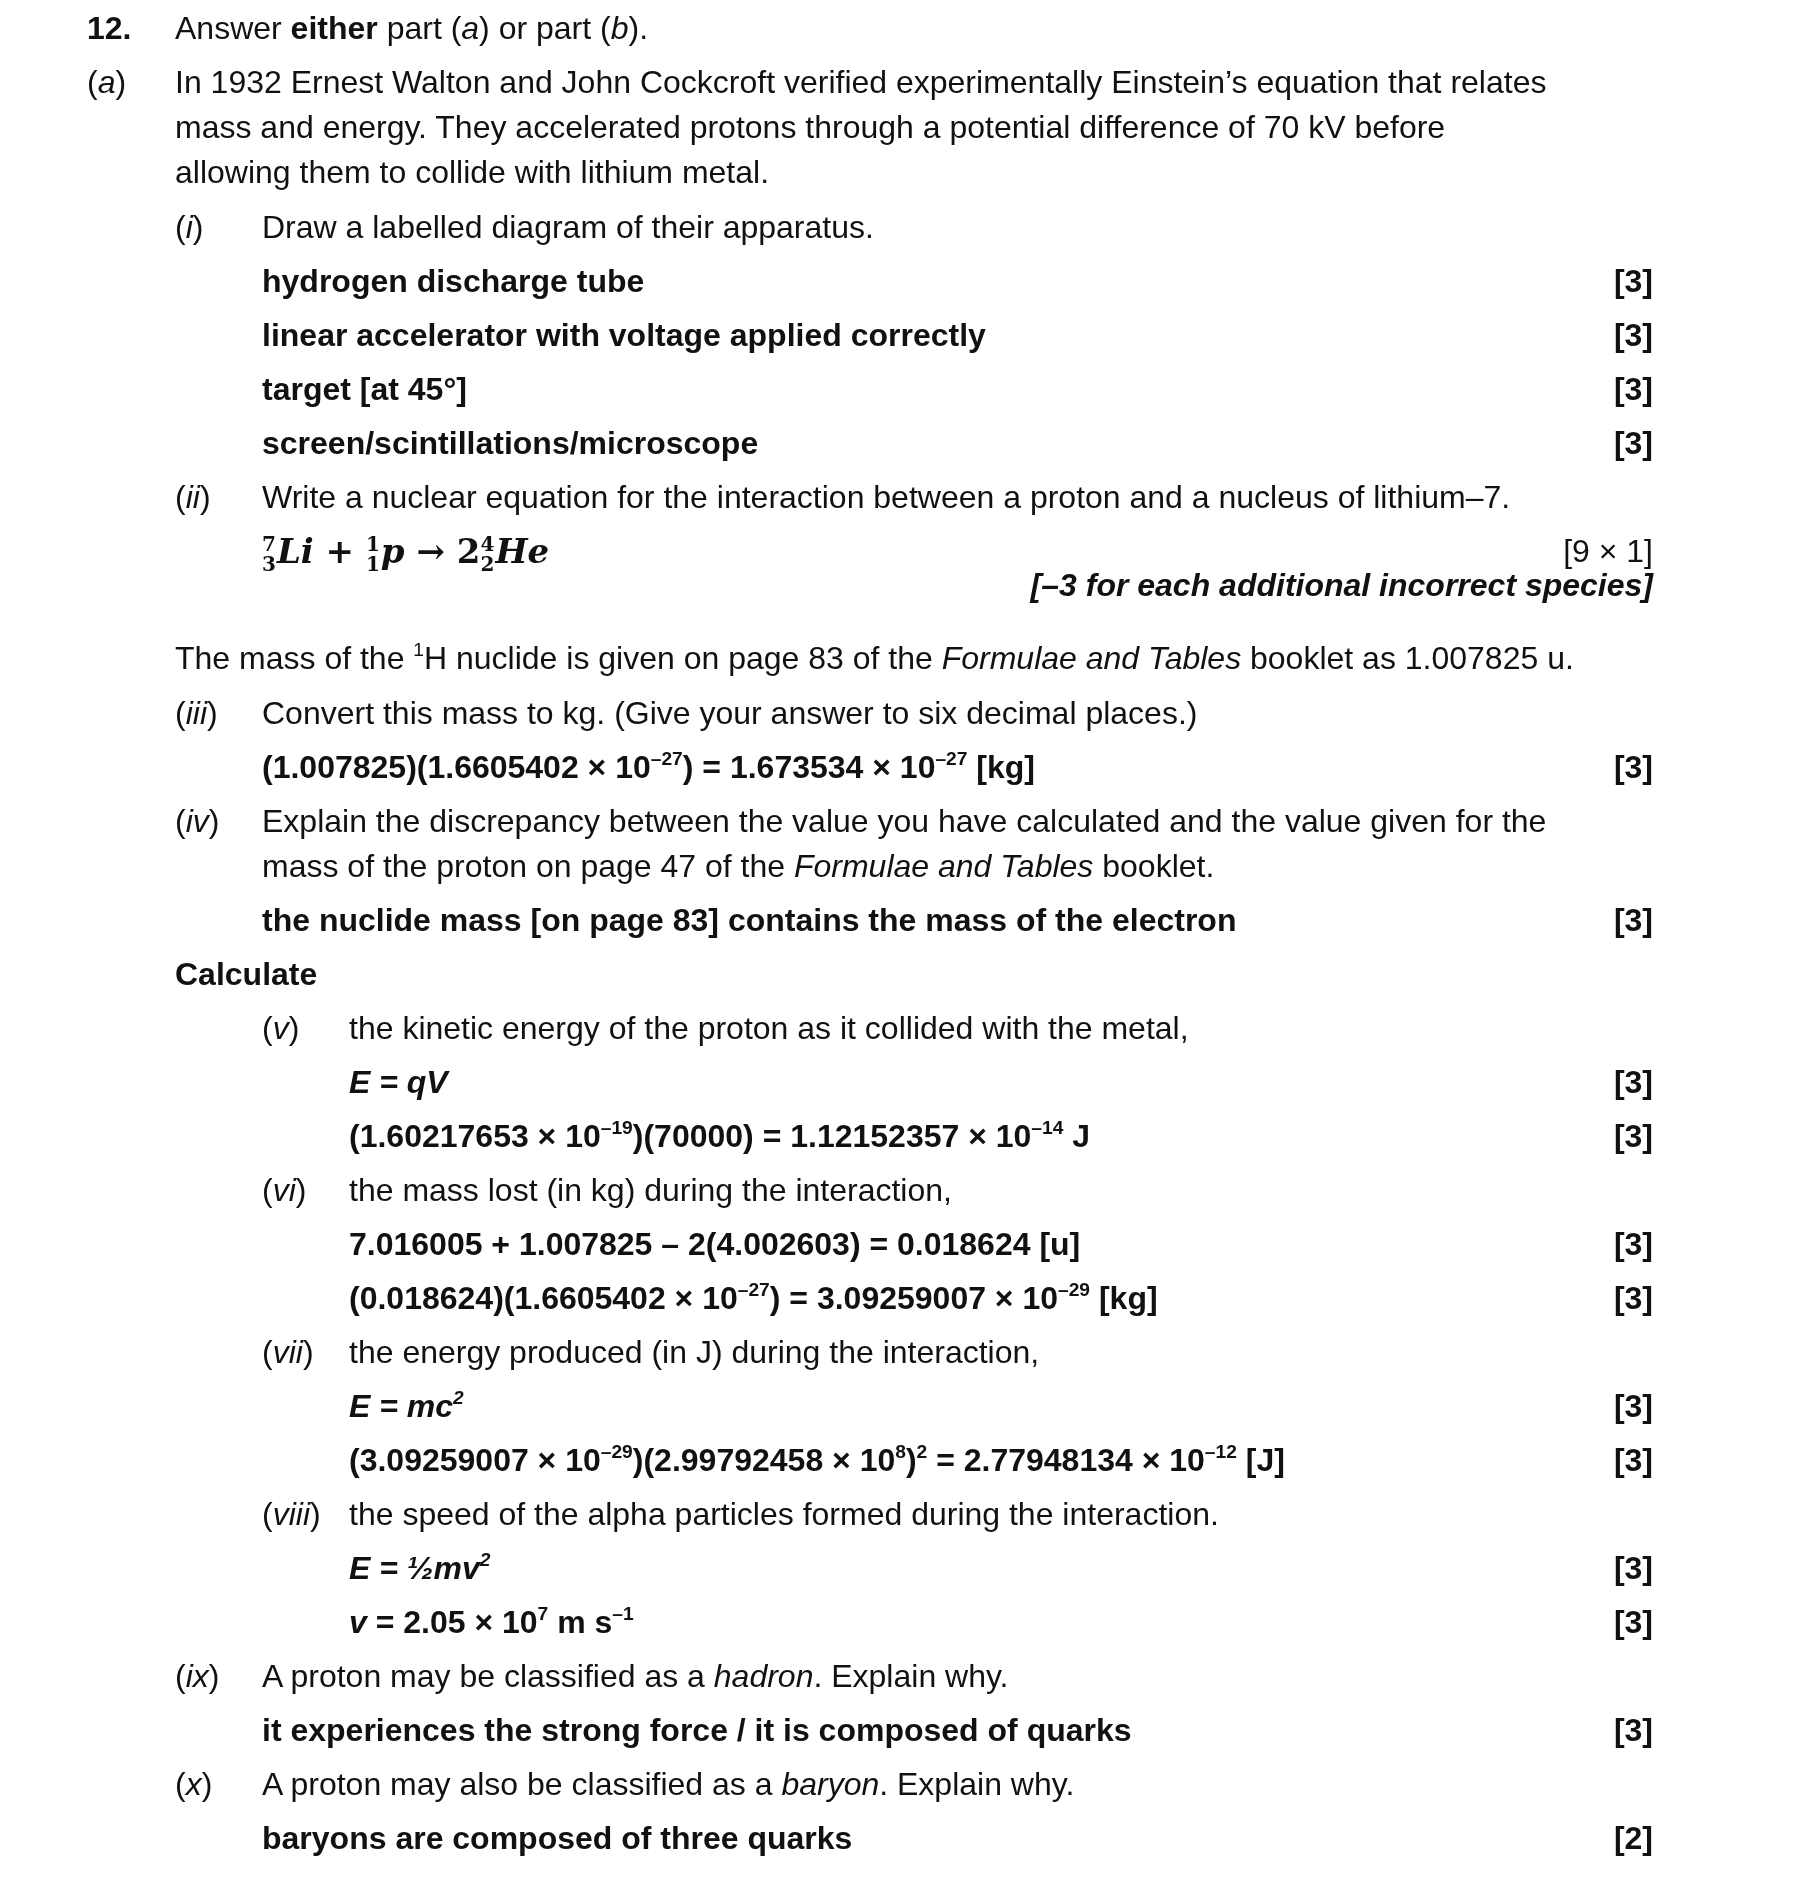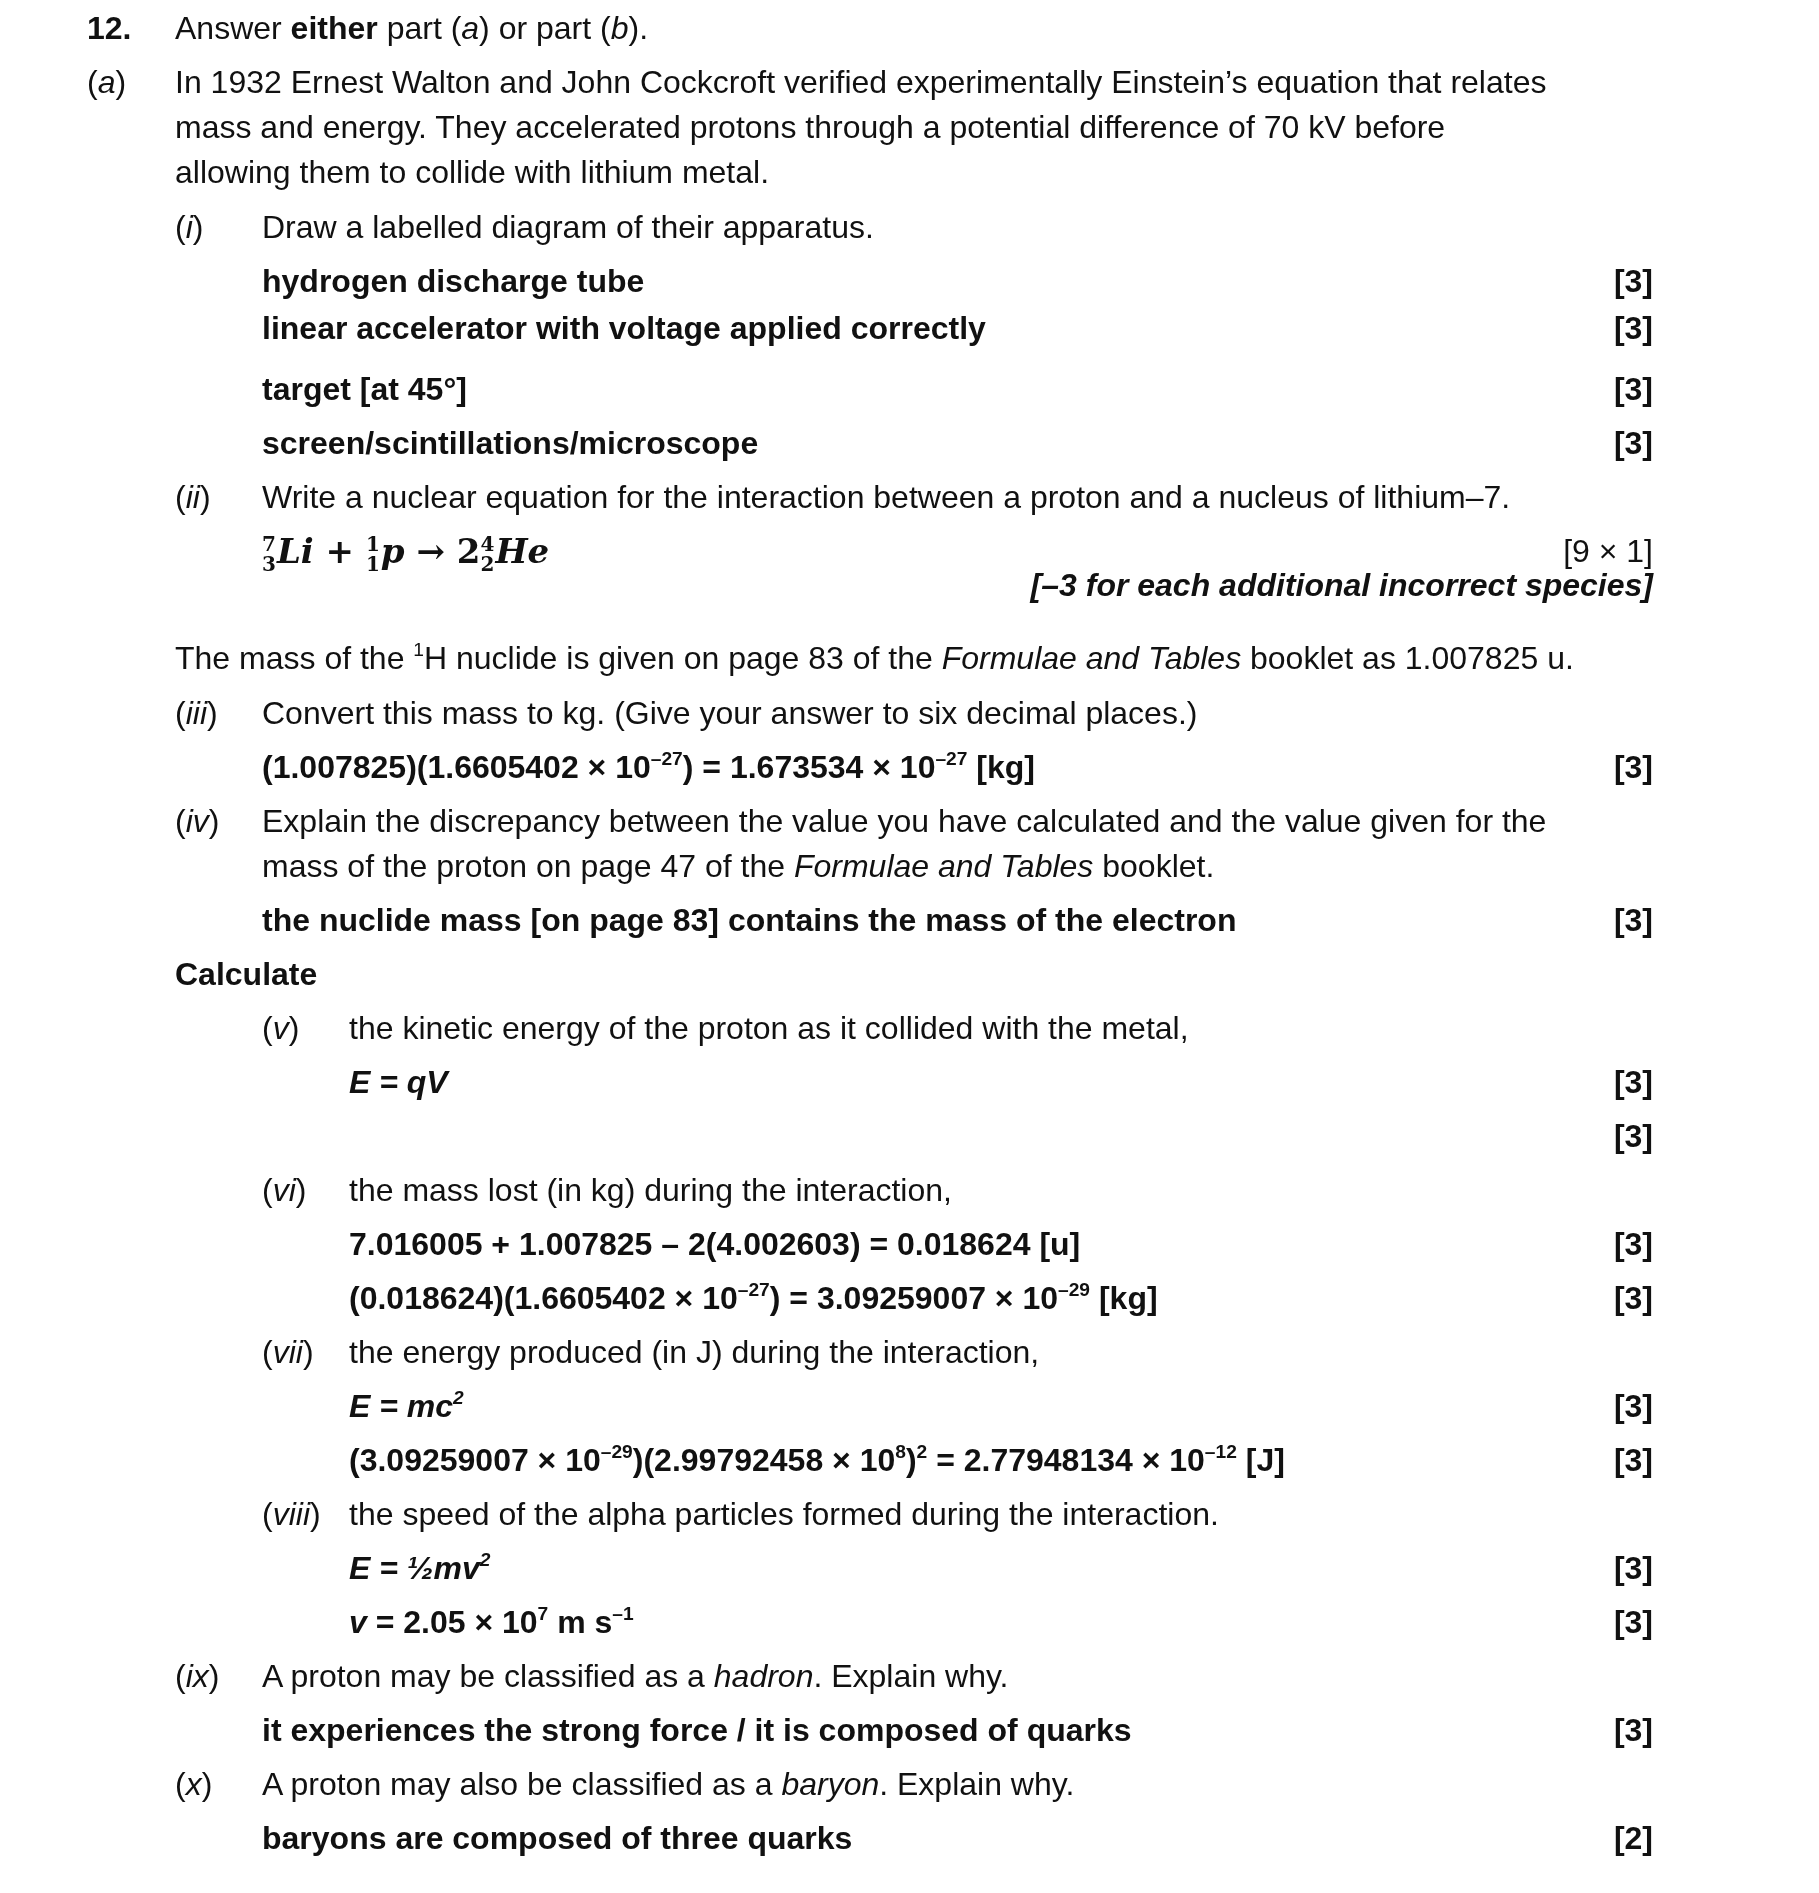--- a/index.html
+++ b/index.html
@@ -55,21 +55,21 @@
 </div>
 
 <div class="line" style="top:204px;">
   <span class="lbl2">(<i>i</i>)</span>
   <span class="t2">Draw a labelled diagram of their apparatus.</span>
 </div>
 <div class="line" style="top:258px;">
   <span class="t2 b">hydrogen discharge tube</span>
   <span class="marks">[3]</span>
 </div>
-<div class="line" style="top:305px;">
+<div class="line" style="top:312px;">
   <span class="t2 b">linear accelerator with voltage applied correctly</span>
   <span class="marks">[3]</span>
 </div>
 <div class="line" style="top:366px;">
   <span class="t2 b">target [at 45°]</span>
   <span class="marks">[3]</span>
 </div>
 <div class="line" style="top:420px;">
   <span class="t2 b">screen/scintillations/microscope</span>
   <span class="marks">[3]</span>
@@ -133,20 +133,21 @@
 
 <div class="line" style="top:1005px;">
   <span class="lbl3">(<i>v</i>)</span>
   <span class="t3">the kinetic energy of the proton as it collided with the metal,</span>
 </div>
 <div class="line" style="top:1059px;">
   <span class="t3 bi">E = qV</span>
   <span class="marks">[3]</span>
 </div>
 <div class="line" style="top:1113px;">
+  <span class="t3 b"><span>(1.60217653 × 10</span><sup>–19</sup><span>)(70000) = 1.12152357 × 10</span><sup>–14</sup><span> J</span></span>
   <span class="marks">[3]</span>
 </div>
 
 <div class="line" style="top:1167px;padding-left:45px;">
   <span class="lbl3">(<i>vi</i>)</span>
   <span class="t3">the mass lost (in kg) during the interaction,</span>
 </div>
 <div class="line" style="top:1221px;">
   <span class="t3 b">7.016005 + 1.007825 – 2(4.002603) = 0.018624 [u]</span>
   <span class="marks">[3]</span>

